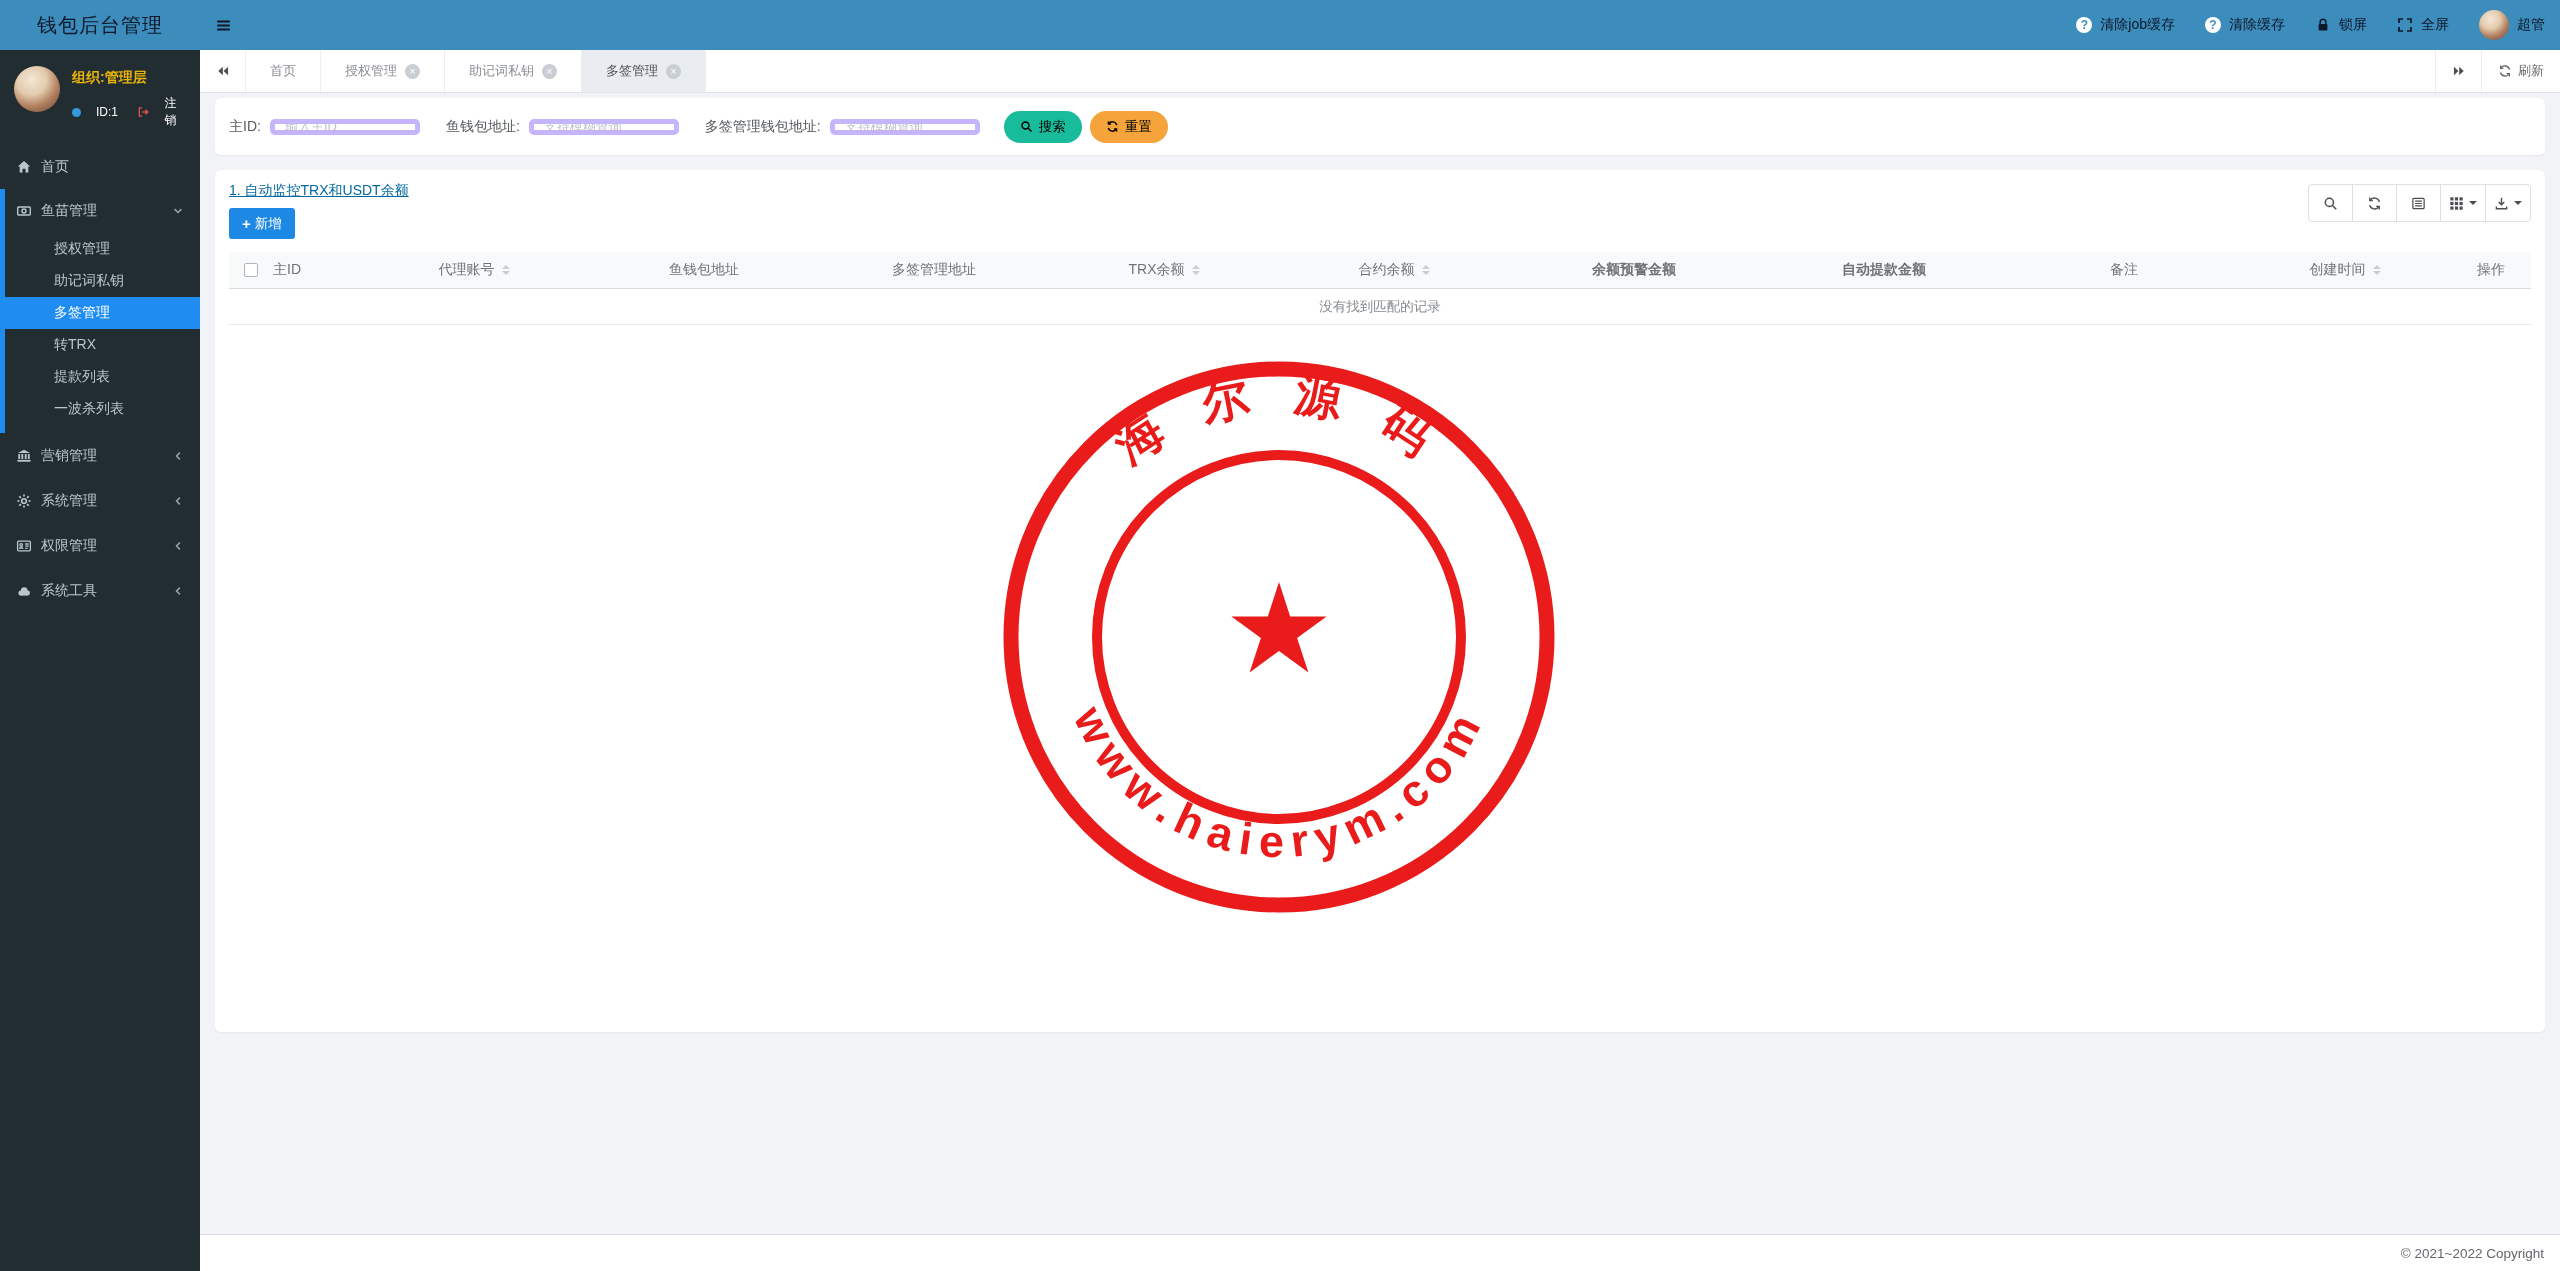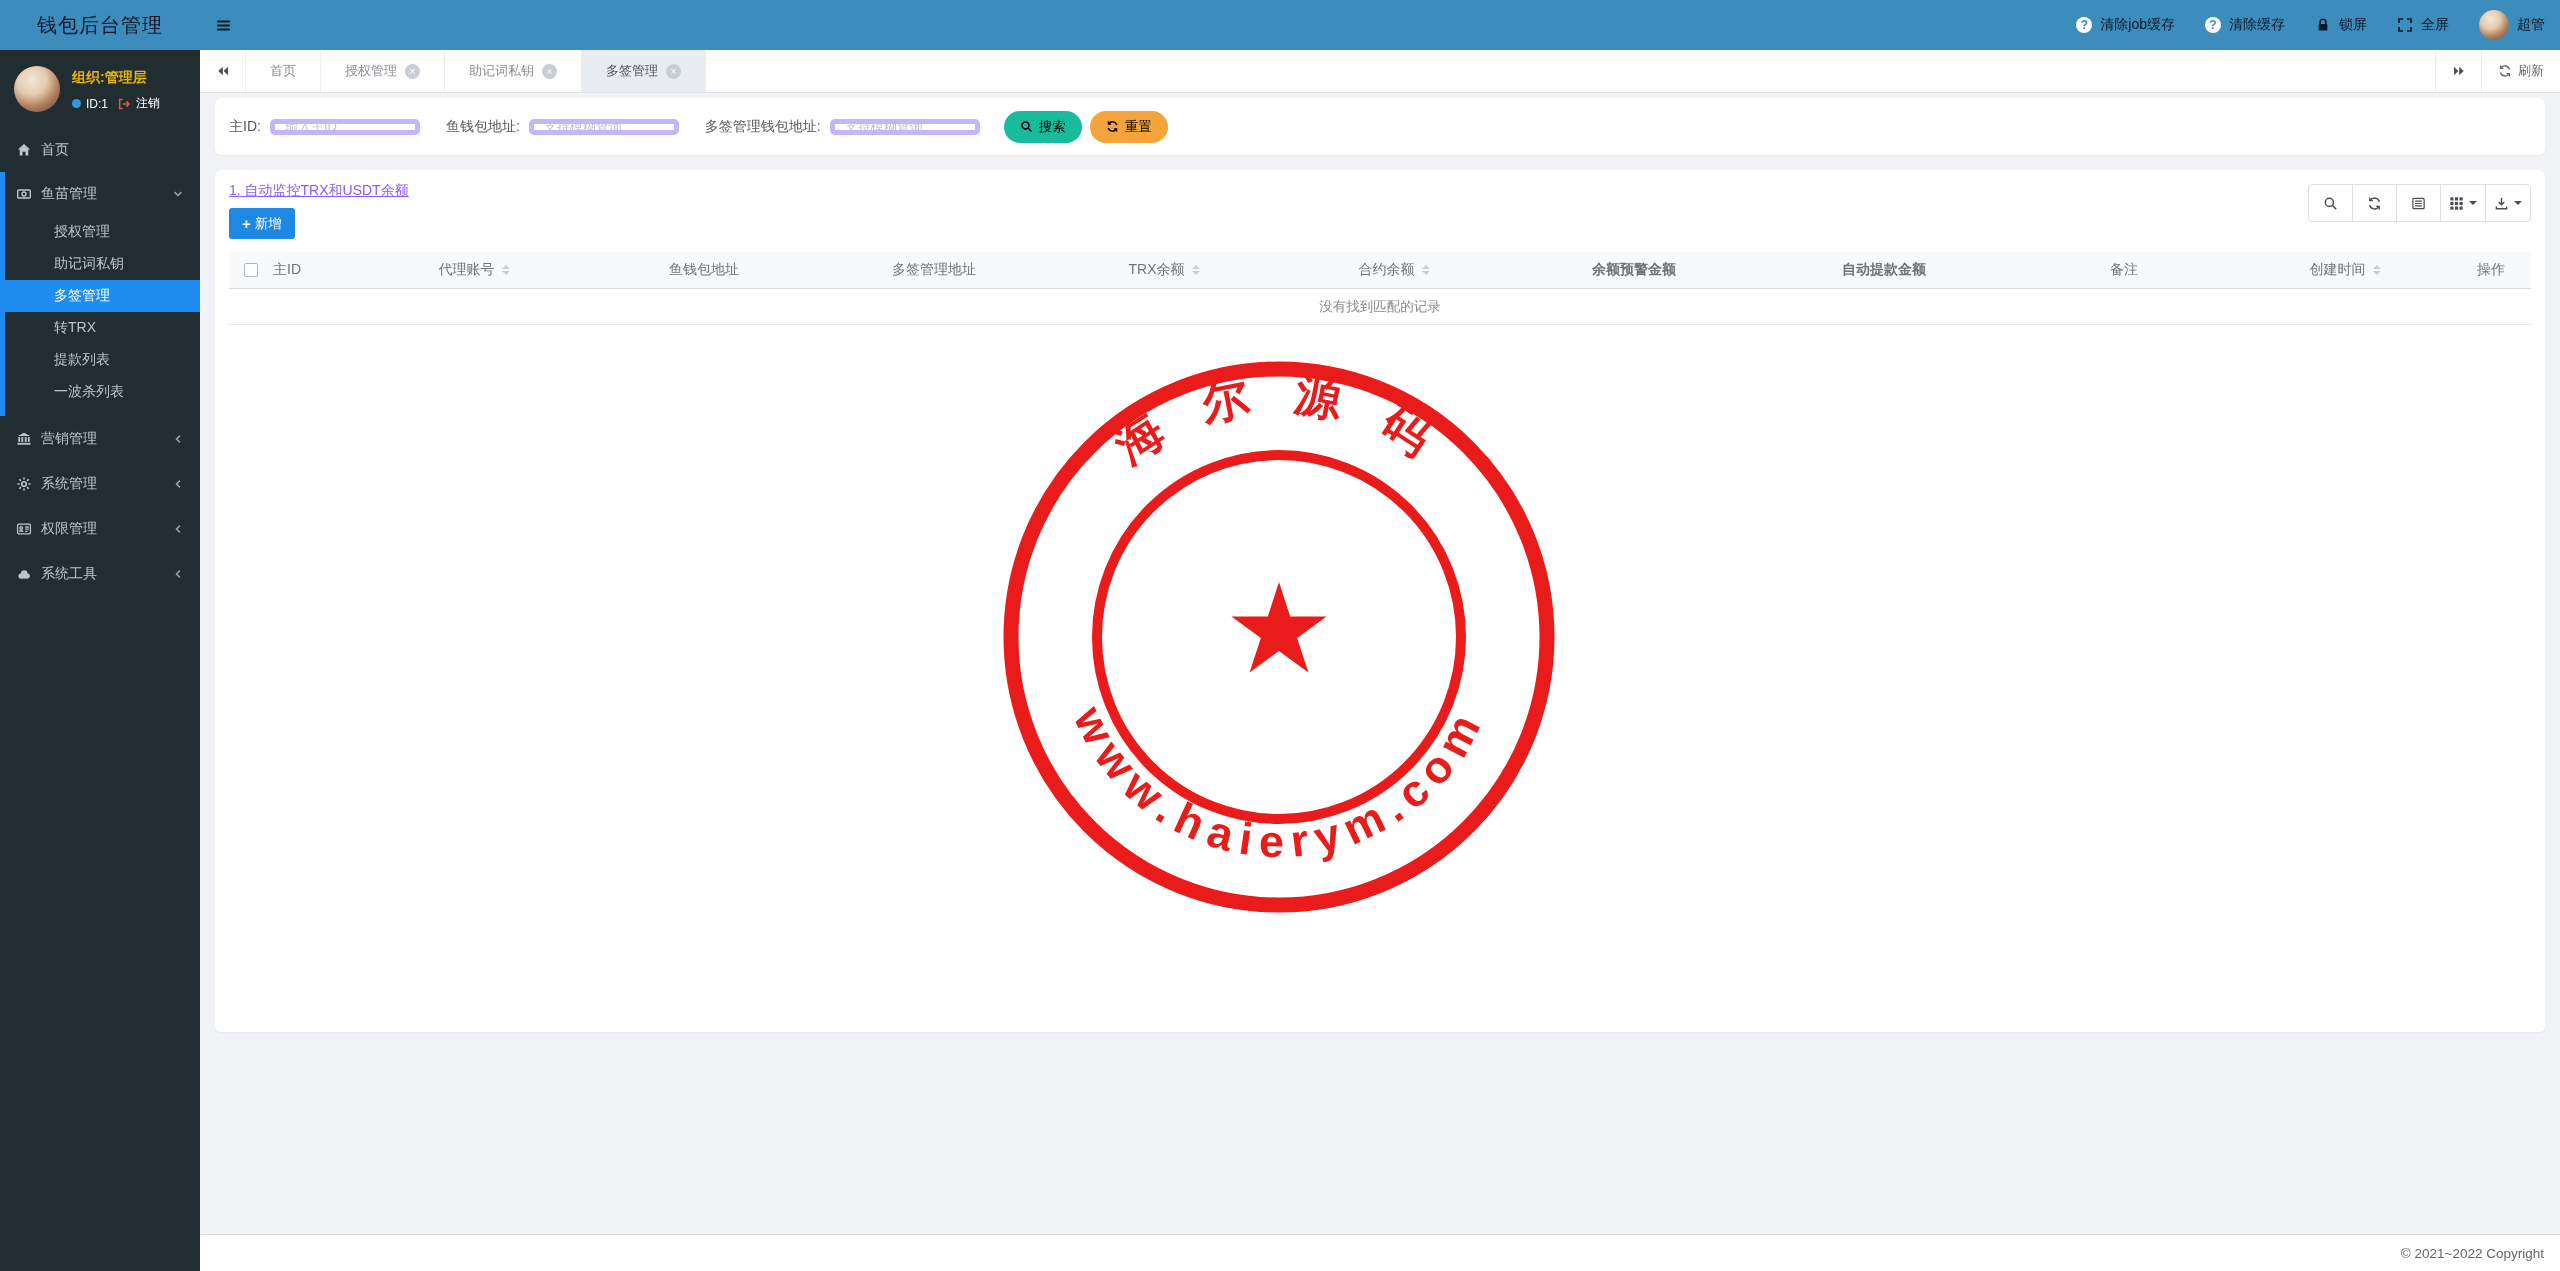--- a/index.html
+++ b/index.html
@@ -18,21 +18,21 @@
   .qcircle::before { content:"?"; }
   .icon16 { width:16px; height:16px; }
   .avatar { border-radius:50%; background:radial-gradient(circle at 38% 30%, #f4e7d5 0%, #e3cbae 35%, #b2805f 62%, #5d4233 100%); display:inline-block; flex:none; }
   .avatar.sm { width:30px; height:30px; }
   .avatar.lg { width:46px; height:46px; }
 
   
   .sidebar { position:absolute; top:50px; left:0; bottom:0; width:200px; background:#222d32; color:#b8c7ce; z-index:15; }
   .user-panel { display:flex; gap:12px; padding:16px 14px 14px 14px; }
   .org { color:#eab308; font-weight:bold; font-size:14px; padding-top:3px; white-space:nowrap; }
-  .uline { display:flex; align-items:center; gap:5px; margin-top:8px; font-size:12px; color:#fff; }
+  .uline { display:flex; align-items:center; gap:15px; margin-top:8px; font-size:12px; color:#fff; }
   .dot { width:9px; height:9px; border-radius:50%; background:#3598dc; flex:none; }
   .signout-ic { width:14px; height:14px; color:#e8504f; margin-left:4px; }
   .logout-link { color:#fff; cursor:pointer; }
   .menu { display:block; margin-top:2px; }
   .menu-item { display:flex; align-items:center; gap:9px; height:44px; padding:0 16px; color:#b8c7ce; cursor:pointer; font-size:14px; }
   .menu-item.root { height:45px; }
   .menu-item svg.mi { width:16px; height:16px; flex:none; }
   .chev { margin-left:auto; width:12px; height:12px; color:#95a5ae; flex:none; }
   .menu-group { border-left:5px solid #1e8cf0; padding-bottom:8px; }
   .menu-group .menu-item { padding-left:11px; }
@@ -60,21 +60,21 @@
   .f-group + .f-group { margin-left:26px; }
   .f-label { color:#565a5e; margin-right:9px; white-space:nowrap; }
   .f-input { width:150px; height:16px; border:5px solid #c4b5fd; border-radius:5px; padding:0 10px; font-size:13px; color:#333; outline:none; font-family:inherit; }
   .f-input::placeholder { color:#bfc4cc; }
   .btn-pill { height:32px; border:none; border-radius:16px; color:#000000; display:inline-flex; align-items:center; gap:6px; padding:0 16px; font-size:13.5px; cursor:pointer; font-family:inherit;justify-content:flex-end; }
   .btn-pill svg { width:13px; height:13px; }
   .btn-search { background:#18bc9c; margin-left:24px; }
   .btn-reset { background:#f5a43b; margin-left:8px; }
 
   .table-card { margin-top:15px; height:862px; background:#fff; border-radius:6px; padding:12px 14px; position:relative; box-shadow:0 1px 2px rgba(0,0,0,.05); }
-  .note { color:#8b5cf6; font-size:14px; text-decoration:underline; display:inline-block; }
+  .note { color:#0369a1; font-size:14px; text-decoration:underline; display:inline-block; }
   .btn-add { margin-top:8px; height:31px; background:#1e88e5; color:#fff; border:none; border-radius:3px; padding:0 13px; font-size:13.5px; display:inline-flex; align-items:center; gap:4px; cursor:pointer; font-family:inherit; }
   .plus::before { content:"+"; font-size:15px; font-weight:bold; }
   .toolbar { position:absolute; top:14px; right:14px; display:flex; }
   .tbtn { min-width:45px; height:38px; background:#fff; border:1px solid #dcdfe3; display:flex; align-items:center; justify-content:center; color:#4a4e52; margin-left:-1px; cursor:pointer; gap:5px; padding:0 8px; }
   .tbtn:first-child { border-radius:4px 0 0 4px; margin-left:0; }
   .tbtn:last-child { border-radius:0 4px 4px 0; }
   .tbtn svg { width:15px; height:15px; }
   .caret { width:0; height:0; border-left:4px solid transparent; border-right:4px solid transparent; border-top:4.5px solid #4a4e52; }
 
   .grid { margin-top:13px; }

